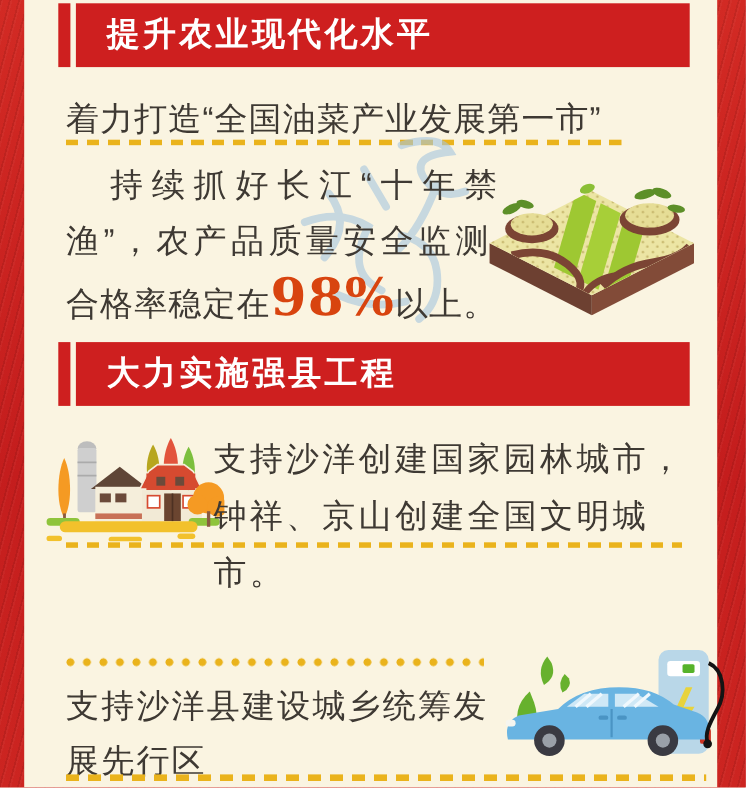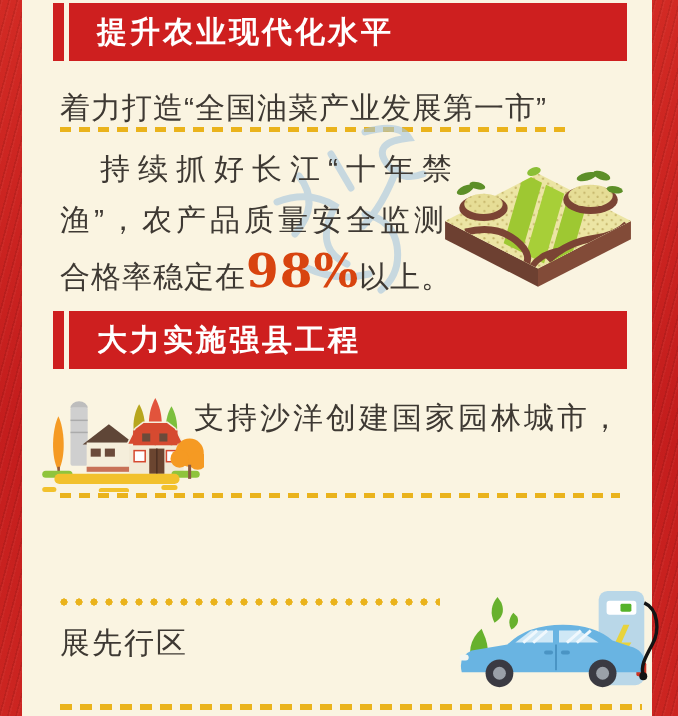--- a/index.html
+++ b/index.html
@@ -171,26 +171,28 @@
       <circle cx="154" cy="74" r="9" fill="#f59a23"></circle>
       <rect x="144.5" y="78" width="3" height="14" fill="#8a5a42"></rect>
       <rect x="12" y="87" width="124" height="10" rx="5" fill="#f2c12c"></rect>
       <rect x="0" y="100" width="14" height="5" rx="2.5" fill="#f2c12c"></rect>
       <rect x="56" y="101" width="30" height="5" rx="2.5" fill="#f2c12c"></rect>
       <rect x="118" y="98" width="16" height="5" rx="2.5" fill="#f2c12c"></rect>
     </svg>
 
     <div class="txt p3">
       <div>支持沙洋创建国家园林城市，</div>
+      <div>钟祥、京山创建全国文明城市。</div>
     </div>
     <div class="dash d2"></div>
 
     <div class="dots"></div>
 
     <div class="txt p5">
+      <div>支持沙洋县建设城乡统筹发</div>
       <div>展先行区</div>
     </div>
 
     <svg class="art ev-art" viewBox="0 0 210 125">
       <path d="M30,46 Q12,62 22,86 Q42,80 34,56 Z" fill="#67b12d"></path>
       <path d="M46,14 Q36,26 43,40 Q55,33 50,20 Z" fill="#67b12d"></path>
       <path d="M62,30 Q55,38 60,47 Q69,42 66,34 Z" fill="#67b12d"></path>
       <rect x="148" y="8" width="46" height="95" rx="9" fill="#b9d7e8"></rect>
       <rect x="156" y="18" width="30" height="14" rx="3" fill="#ffffff"></rect>
       <rect x="170" y="21" width="11" height="8" rx="1.5" fill="#56b32a"></rect>

